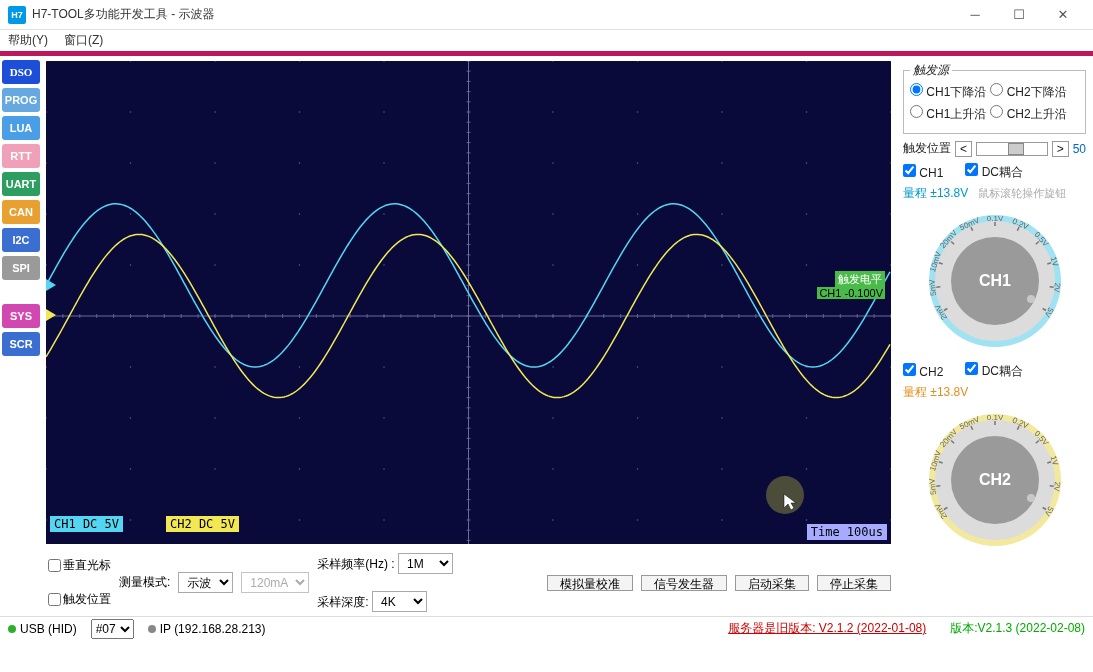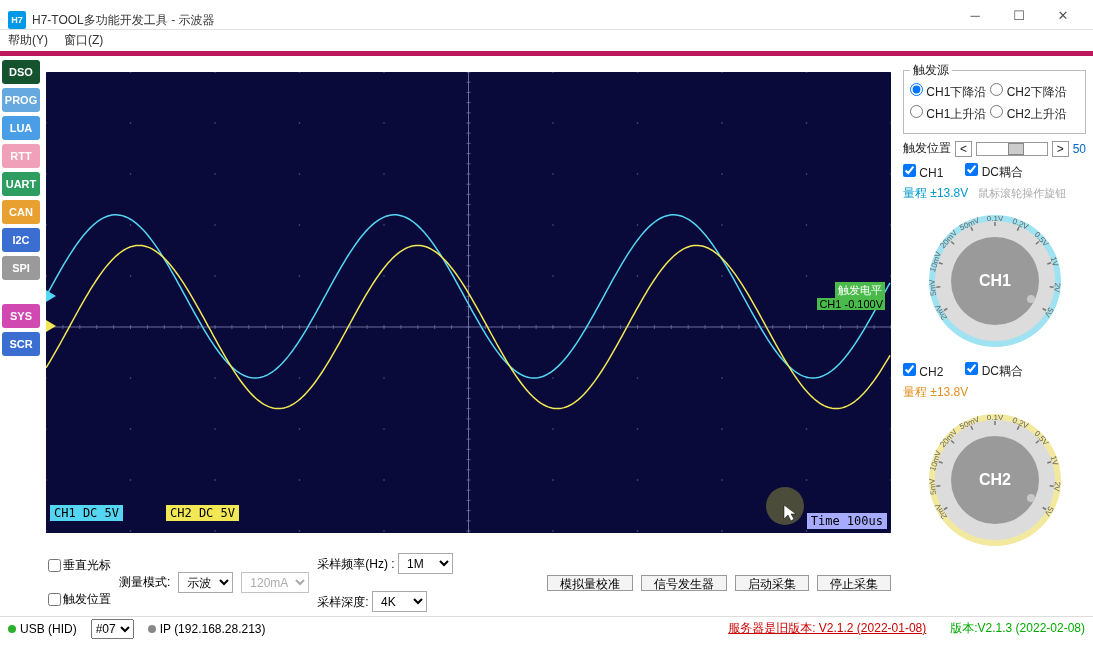--- a/index.html
+++ b/index.html
@@ -1,53 +1,53 @@
 <!DOCTYPE html>
 <html><head>
 <meta charset="utf-8">
 <style>
 * { box-sizing: border-box; margin: 0; padding: 0; font-family: "Microsoft YaHei", Arial, sans-serif; }
 body { width: 1093px; height: 672px; background: #fff; overflow: hidden; font-size: 12px; }
 
-.titlebar { height: 30px; background: #fff; border-bottom: 1px solid #e0e0e0; display: flex; align-items: flex-end; padding: 0 8px; }
+.titlebar { height: 30px; background: #fff; border-bottom: 1px solid #e0e0e0; display: flex; align-items: center; padding: 0 8px; }
 .titlebar .logo { width: 18px; height: 18px; background: #0099e6; color: #fff; font-size: 9px; font-weight: bold; display: flex; align-items: center; justify-content: center; border-radius: 2px; margin-right: 6px; }
 .titlebar .title { color: #333; font-size: 12px; flex: 1; }
 .titlebar .winbtn { width: 44px; height: 28px; display: flex; align-items: center; justify-content: center; color: #555; font-size: 13px; cursor: default; }
 
 .menubar { height: 26px; display: flex; align-items: center; padding: 0 8px; border-bottom: 5px solid #be185d; }
 .menubar span { margin-right: 16px; font-size: 12px; color: #333; }
 
 .main { display: flex; height: 560px; }
 
 .sidetabs { width: 42px; background: #fff; padding-top: 2px; }
 .sidetab { width: 38px; height: 24px; margin: 2px 2px 4px 2px; border-radius: 3px; color: #fff; font-size: 11px; font-weight: bold; display: flex; align-items: center; justify-content: center; cursor: default; }
 
 .scope-area { width: 855px; display: flex; flex-direction: column; }
-.scope { position: relative; width: 845px; height: 510px; background: #0a0a3a; margin: 16px 4px; overflow: hidden; }
+.scope { position: relative; width: 845px; height: 510px; background: #0a0a3a; margin: 5px 4px; overflow: hidden; }
 .scope svg { position: absolute; top: 0; left: 0; }
 .trig-label { position: absolute; right: 6px; top: 210px; background: #4aba4a; color: #fff; font-size: 11px; padding: 1px 3px; }
 .ch1-trig { position: absolute; right: 6px; top: 226px; background: #4aba4a; color: #000; font-size: 11px; padding: 0 2px; }
 .ch-badge { position: absolute; bottom: 12px; font-size: 12px; font-family: monospace; padding: 1px 4px; }
 .ch1b { left: 4px; background: #54d6f2; color: #000; }
 .ch2b { left: 120px; background: #f2e754; color: #000; }
 .timeb { position: absolute; right: 4px; bottom: 4px; background: #a6abff; color: #000; font-size: 12px; font-family: monospace; padding: 1px 4px; }
 .marker { position: absolute; left: 0; width: 0; height: 0; border-top: 6px solid transparent; border-bottom: 6px solid transparent; }
 .marker.m1 { top: 218px; border-left: 10px solid #54d6f2; }
 .marker.m2 { top: 248px; border-left: 10px solid #f2e754; }
 
 .controls { display: flex; align-items: center; padding: 4px 6px; gap: 8px; font-size: 12px; }
 .controls .col { display: flex; flex-direction: column; gap: 17px; }
 .controls label { display: flex; align-items: center; gap: 2px; }
 .controls select, .controls input[type=text] { height: 21px; font-size: 12px; border: 1px solid #aaa; padding: 0 4px; background: #fff; }
 .btn { height: 16px; padding: 0 12px; border: 1px solid #999; background: #f4f4f4; font-size: 12px; cursor: default; }
 
 .rightpanel { width: 195px; padding: 6px 6px; font-size: 12px; color: #222; }
 .rightpanel .row { display: flex; align-items: center; gap: 4px; margin-bottom: 4px; }
 .rightpanel fieldset { border: 1px solid #bbb; padding: 4px 6px 6px 6px; margin-bottom: 6px; }
-.rightpanel legend { font-size: 12px; padding: 0 3px; }
+.rightpanel legend { font-size: 12px; padding: 0 3px; font-style: italic; }
 .knob { width: 150px; height: 150px; margin: 4px auto 6px auto; position: relative; }
 .knob svg { width: 150px; height: 150px; }
 .range-lbl { font-size: 12px; }
 .hint { color: #aaa; font-size: 11px; }
 
 .statusbar { height: 24px; background: #fff; border-top: 1px solid #ddd; display: flex; align-items: center; padding: 0 8px; font-size: 12px; gap: 14px; }
 .statusbar .dot { width: 8px; height: 8px; border-radius: 50%; background: #2cb02c; display: inline-block; margin-right: 4px; }
 .statusbar .dotg { width: 8px; height: 8px; border-radius: 50%; background: #888; display: inline-block; margin-right: 4px; }
 .statusbar .srv { margin-left: auto; color: #c00; text-decoration: underline; }
 .statusbar .ver { color: #0a0; margin-left: 10px; }
@@ -63,21 +63,21 @@
   <div class="winbtn">✕</div>
 </div>
 
 <div class="menubar">
   <span>帮助(Y)</span>
   <span>窗口(Z)</span>
 </div>
 
 <div class="main">
   <div class="sidetabs" id="sidetabs">
-      <div class="sidetab" style="background: #14532d;">DSO</div>
+      <div class="sidetab" style="background: #1d4ed8; font-family: Liberation Serif, serif;">DSO</div>
       <div class="sidetab" style="background: rgb(102, 168, 224);">PROG</div>
       <div class="sidetab" style="background: rgb(74, 158, 230);">LUA</div>
       <div class="sidetab" style="background: rgb(240, 160, 184);">RTT</div>
       <div class="sidetab" style="background: rgb(45, 157, 96);">UART</div>
       <div class="sidetab" style="background: rgb(232, 160, 48);">CAN</div>
       <div class="sidetab" style="background: rgb(58, 110, 208);">I2C</div>
       <div class="sidetab" style="background: rgb(154, 154, 154);">SPI</div>
       <div class="sidetab" style="background: rgb(208, 72, 176); margin-top: 24px;">SYS</div>
       <div class="sidetab" style="background: rgb(58, 110, 208);">SCR</div>
     </div>

